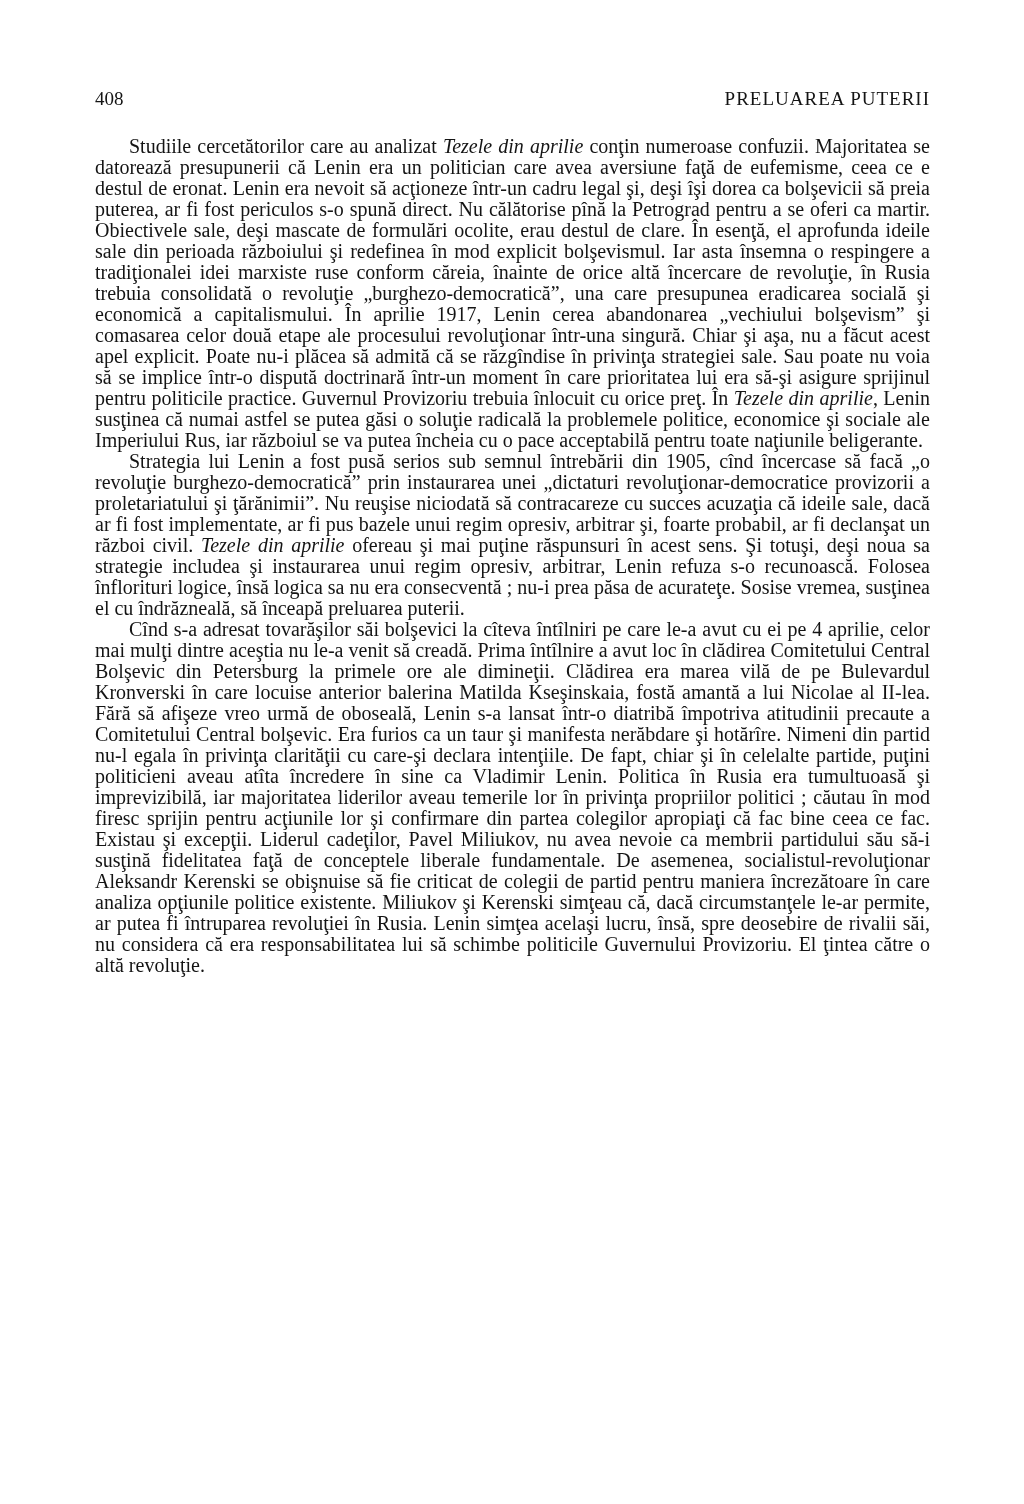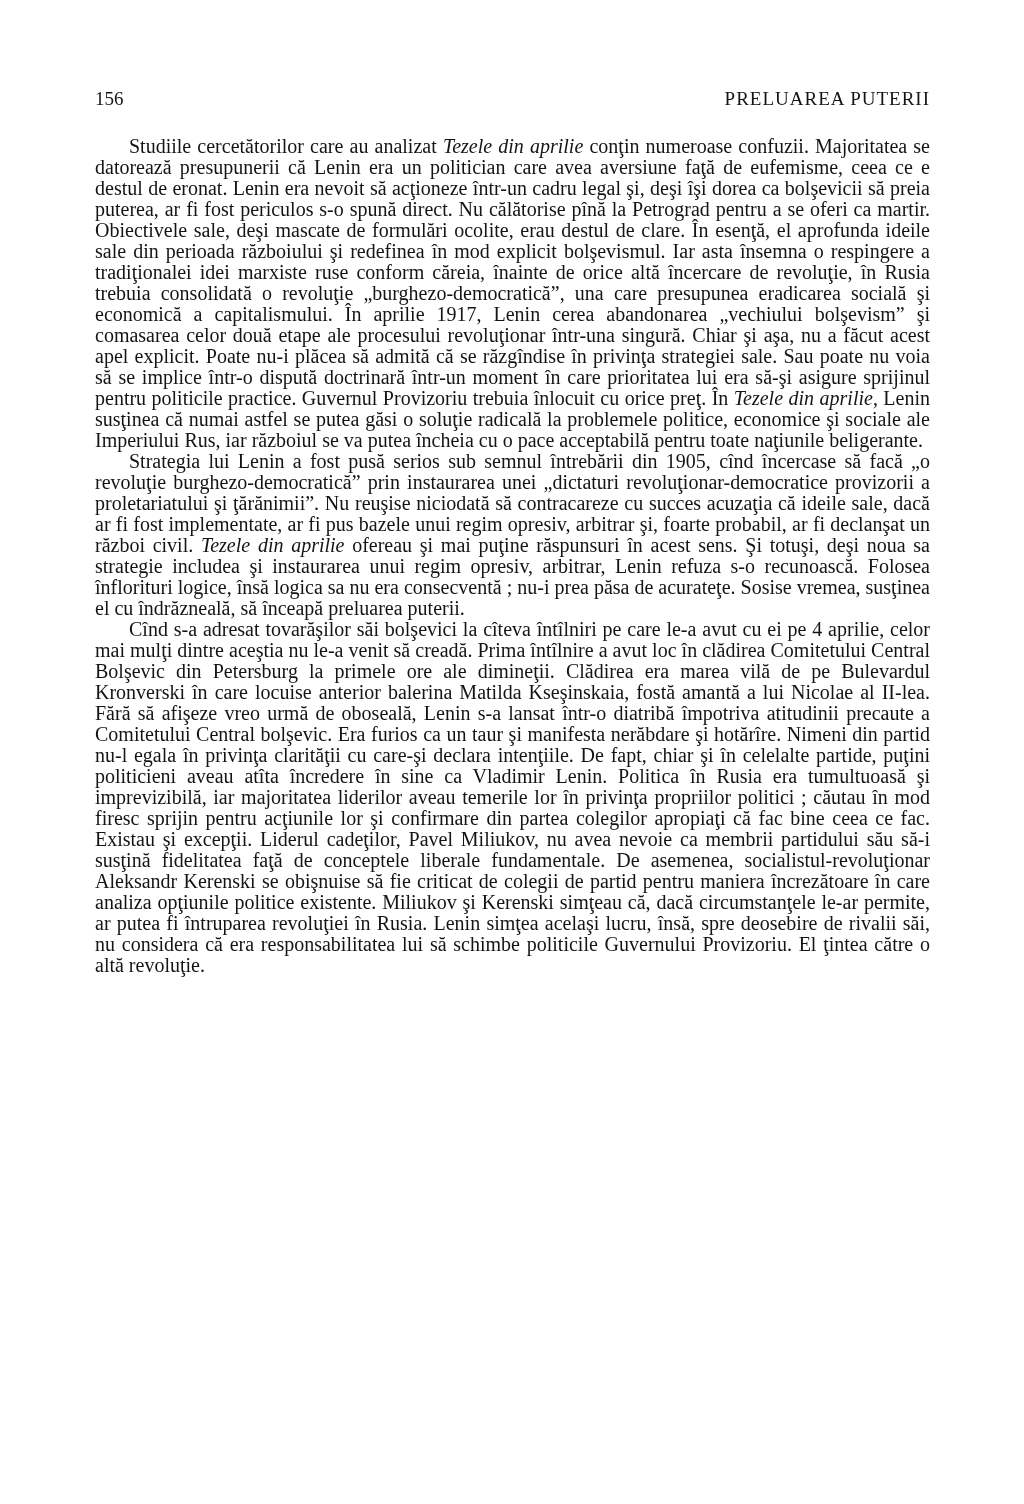--- a/index.html
+++ b/index.html
@@ -47,21 +47,21 @@
   }
   .body-text .italic {
     font-style: italic;
   }
 </style>
 </head>
 <body>
 
 <div class="page">
   <div class="header">
-    <span class="page-number">156</span>
+    <span class="page-number">408</span>
     <div class="header-title">PRELUAREA PUTERII</div>
   </div>
   <div class="body-text">
     <p><span>Studiile cercetătorilor care au analizat </span><span class="italic">Tezele din aprilie</span><span> conţin numeroase confuzii. Majoritatea se datorează presupunerii că Lenin era un politician care avea aversiune faţă de eufemisme, ceea ce e destul de eronat. Lenin era nevoit să acţioneze într-un cadru legal şi, deşi îşi dorea ca bolşevicii să preia puterea, ar fi fost periculos s-o spună direct. Nu călătorise pînă la Petrograd pentru a se oferi ca martir. Obiectivele sale, deşi mascate de formulări ocolite, erau destul de clare. În esenţă, el aprofunda ideile sale din perioada războiului şi redefinea în mod explicit bolşevismul. Iar asta însemna o respingere a tradiţionalei idei marxiste ruse conform căreia, înainte de orice altă încercare de revoluţie, în Rusia trebuia consolidată o revoluţie „burghezo-democratică”, una care presupunea eradicarea socială şi economică a capitalismului. În aprilie 1917, Lenin cerea abandonarea „vechiului bolşevism” şi comasarea celor două etape ale procesului revoluţionar într-una singură. Chiar şi aşa, nu a făcut acest apel explicit. Poate nu-i plăcea să admită că se răzgîndise în privinţa strategiei sale. Sau poate nu voia să se implice într-o dispută doctrinară într-un moment în care prioritatea lui era să-şi asigure sprijinul pentru politicile practice. Guvernul Provizoriu trebuia înlocuit cu orice preţ. În </span><span class="italic">Tezele din aprilie</span><span>, Lenin susţinea că numai astfel se putea găsi o soluţie radicală la problemele politice, economice şi sociale ale Imperiului Rus, iar războiul se va putea încheia cu o pace acceptabilă pentru toate naţiunile beligerante.</span></p>
     <p><span>Strategia lui Lenin a fost pusă serios sub semnul întrebării din 1905, cînd încercase să facă „o revoluţie burghezo-democratică” prin instaurarea unei „dictaturi revoluţionar-democratice provizorii a proletariatului şi ţărănimii”. Nu reuşise niciodată să contracareze cu succes acuzaţia că ideile sale, dacă ar fi fost implementate, ar fi pus bazele unui regim opresiv, arbitrar şi, foarte probabil, ar fi declanşat un război civil. </span><span class="italic">Tezele din aprilie</span><span> ofereau şi mai puţine răspunsuri în acest sens. Şi totuşi, deşi noua sa strategie includea şi instaurarea unui regim opresiv, arbitrar, Lenin refuza s-o recunoască. Folosea înflorituri logice, însă logica sa nu era consecventă ; nu-i prea păsa de acurateţe. Sosise vremea, susţinea el cu îndrăzneală, să înceapă preluarea puterii.</span></p>
     <p><span>Cînd s-a adresat tovarăşilor săi bolşevici la cîteva întîlniri pe care le-a avut cu ei pe 4 aprilie, celor mai mulţi dintre aceştia nu le-a venit să creadă. Prima întîlnire a avut loc în clădirea Comitetului Central Bolşevic din Petersburg la primele ore ale dimineţii. Clădirea era marea vilă de pe Bulevardul Kronverski în care locuise anterior balerina Matilda Kseşinskaia, fostă amantă a lui Nicolae al II-lea. Fără să afişeze vreo urmă de oboseală, Lenin s-a lansat într-o diatribă împotriva atitudinii precaute a Comitetului Central bolşevic. Era furios ca un taur şi manifesta nerăbdare şi hotărîre. Nimeni din partid nu-l egala în privinţa clarităţii cu care-şi declara intenţiile. De fapt, chiar şi în celelalte partide, puţini politicieni aveau atîta încredere în sine ca Vladimir Lenin. Politica în Rusia era tumultuoasă şi imprevizibilă, iar majoritatea liderilor aveau temerile lor în privinţa propriilor politici ; căutau în mod firesc sprijin pentru acţiunile lor şi confirmare din partea colegilor apropiaţi că fac bine ceea ce fac. Existau şi excepţii. Liderul cadeţilor, Pavel Miliukov, nu avea nevoie ca membrii partidului său să-i susţină fidelitatea faţă de conceptele liberale fundamentale. De asemenea, socialistul-revoluţionar Aleksandr Kerenski se obişnuise să fie criticat de colegii de partid pentru maniera încrezătoare în care analiza opţiunile politice existente. Miliukov şi Kerenski simţeau că, dacă circumstanţele le-ar permite, ar putea fi întruparea revoluţiei în Rusia. Lenin simţea acelaşi lucru, însă, spre deosebire de rivalii săi, nu considera că era responsabilitatea lui să schimbe politicile Guvernului Provizoriu. El ţintea către o altă revoluţie.</span></p>
   </div>
 </div>
 
 </body></html>

